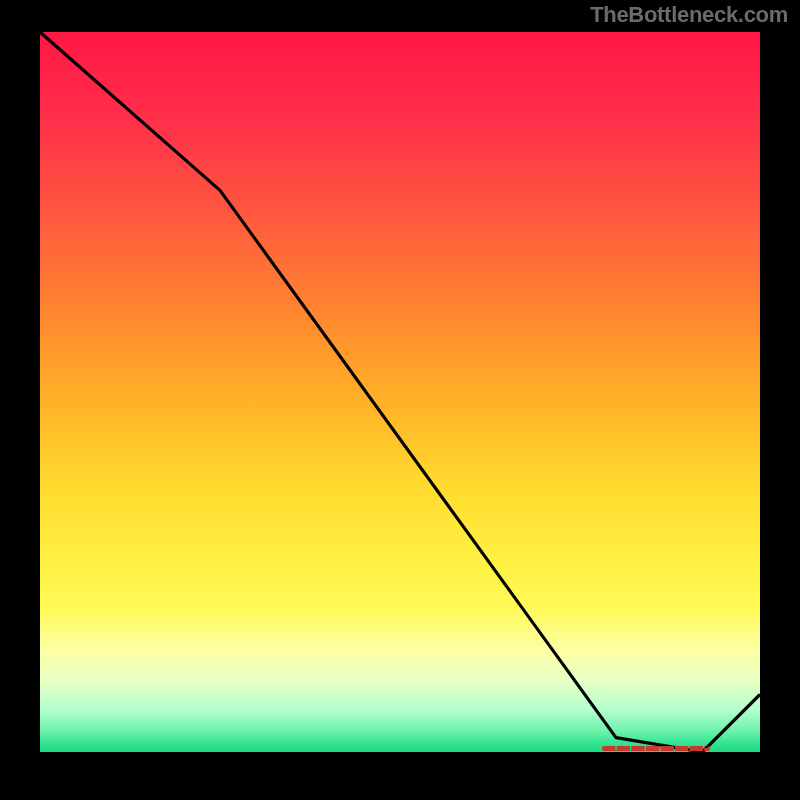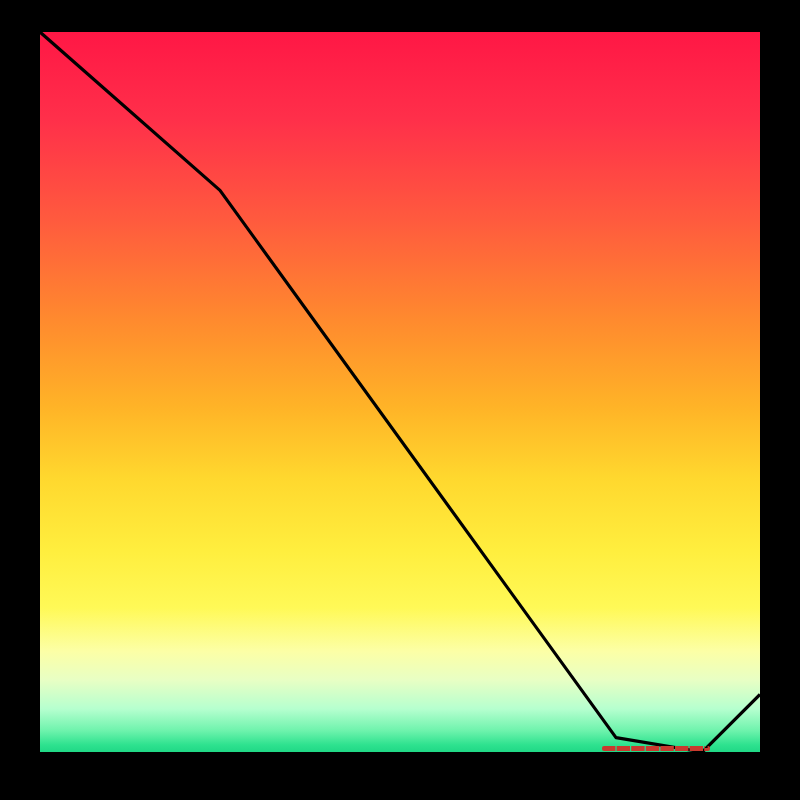--- a/index.html
+++ b/index.html
@@ -64,20 +64,21 @@
     height: 0;
     border-top: 5px dashed #c93a2e;
     border-radius: 2px;
   }
 </style>
 </head>
 <body>
 
 <div class="wrap">
 
+  <div class="attribution">TheBottleneck.com</div>
 
   <div class="plot-area"></div>
 
   <svg class="overlay" viewBox="0 0 720 720" preserveAspectRatio="none">
 
     <path id="curve" fill="none" stroke="#000" stroke-width="3.2" stroke-linejoin="round" d="M0.0 0.0 L180.0 158.4 L576.0 705.6 L662.4 720.0 L720.0 662.4"></path>
   </svg>
 
   <div id="dash" class="dash-band" style="left: 601.6px; top: 746px; width: 108px; border-top-color: rgb(201, 58, 46);"></div>
 

